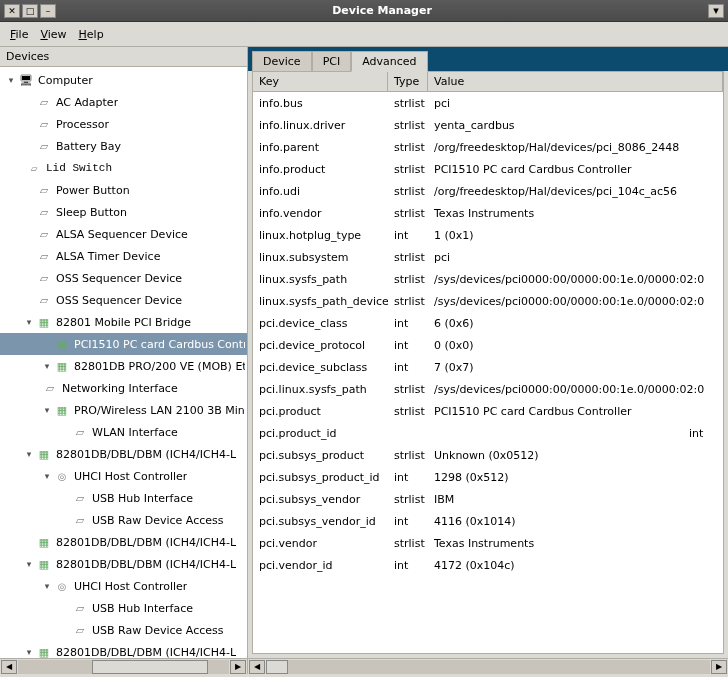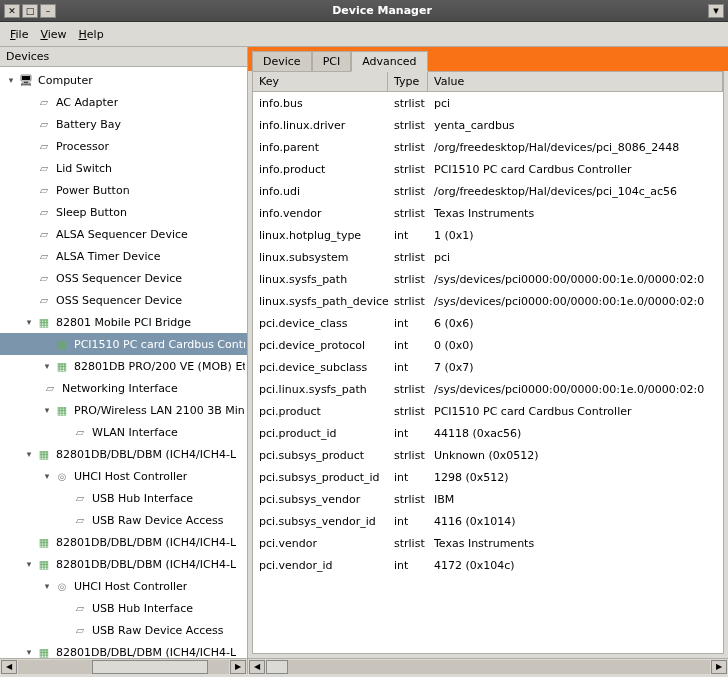--- a/index.html
+++ b/index.html
@@ -19,21 +19,21 @@
 .tree-row { display: flex; align-items: center; height: 22px; padding-right: 2px; white-space: nowrap; cursor: default; }
 .tree-row.selected { background: #7b96ac; color: #fff; }
 .tree-toggle { width: 14px; text-align: center; font-size: 9px; color: #555; flex-shrink: 0; }
 .tree-icon { width: 16px; height: 14px; margin-right: 4px; flex-shrink: 0; display: inline-flex; align-items: center; justify-content: center; }
 .tree-label { overflow: hidden; text-overflow: clip; }
 .icon-computer::before { content: "🖥"; font-size: 11px; }
 .icon-device::before { content: "▱"; font-size: 11px; color: #888; }
 .icon-chip::before { content: "▦"; font-size: 11px; color: #6a6; }
 .icon-usb::before { content: "◎"; font-size: 10px; color: #888; }
 .right-panel { flex: 1; display: flex; flex-direction: column; background: #dcdad5; }
-.tabs { display: flex; padding: 4px 4px 0 4px; background: #f97316; }
+.tabs { display: flex; padding: 4px 4px 0 4px; background: #0c4a6e; }
 .tab { padding: 3px 10px; border: 1px solid #b0ada5; border-bottom: none; background: #d0ccc4; margin-right: 0; cursor: default; position: relative; }
 .tab.active { background: #dcdad5; z-index: 2; border-bottom: 1px solid #dcdad5; margin-bottom: -1px; }
 .tab-content { flex: 1; border: 1px solid #b0ada5; margin: 0 4px 4px 4px; background: #fff; display: flex; flex-direction: column; }
 .table-header { display: flex; background: #dcdad5; border-bottom: 1px solid #b0ada5; }
 .table-header > div { padding: 3px 6px; border-right: 1px solid #b0ada5; }
 .col-key { width: 135px; flex-shrink: 0; }
 .col-type { width: 40px; flex-shrink: 0; }
 .col-value { flex: 1; }
 .table-body { flex: 1; overflow: auto; }
 .table-row { display: flex; height: 22px; align-items: center; justify-content: space-between; }
@@ -75,28 +75,28 @@
           <span class="tree-label">Computer</span>
         </div>
         <div class="tree-row" style="padding-left: 22px;">
           <span class="tree-toggle"></span>
           <span class="tree-icon icon-device"></span>
           <span class="tree-label">AC Adapter</span>
         </div>
         <div class="tree-row" style="padding-left: 22px;">
           <span class="tree-toggle"></span>
           <span class="tree-icon icon-device"></span>
+          <span class="tree-label">Processor</span>
+        </div>
+        <div class="tree-row" style="padding-left: 22px;">
+          <span class="tree-toggle"></span>
+          <span class="tree-icon icon-device"></span>
           <span class="tree-label">Battery Bay</span>
         </div>
-        <div class="tree-row" style="padding-left: 22px;">
-          <span class="tree-toggle"></span>
-          <span class="tree-icon icon-device"></span>
-          <span class="tree-label">Processor</span>
-        </div>
-        <div class="tree-row" style="padding-left: 22px;">
+        <div class="tree-row" style="padding-left: 12px; font-family: Liberation Mono, monospace;">
           <span class="tree-toggle"></span>
           <span class="tree-icon icon-device"></span>
           <span class="tree-label">Lid Switch</span>
         </div>
         <div class="tree-row" style="padding-left: 22px;">
           <span class="tree-toggle"></span>
           <span class="tree-icon icon-device"></span>
           <span class="tree-label">Power Button</span>
         </div>
         <div class="tree-row" style="padding-left: 22px;">
@@ -291,21 +291,20 @@
             <div class="col-value">/sys/devices/pci0000:00/0000:00:1e.0/0000:02:0</div>
           </div>
           <div class="table-row">
             <div class="col-key">pci.product</div>
             <div class="col-type">strlist</div>
             <div class="col-value">PCI1510 PC card Cardbus Controller</div>
           </div>
           <div class="table-row">
             <div class="col-key">pci.product_id</div>
             <div class="col-type">int</div>
-            <div class="col-value">44118 (0xac56)</div>
           </div>
           <div class="table-row">
             <div class="col-key">pci.subsys_product</div>
             <div class="col-type">strlist</div>
             <div class="col-value">Unknown (0x0512)</div>
           </div>
           <div class="table-row">
             <div class="col-key">pci.subsys_product_id</div>
             <div class="col-type">int</div>
             <div class="col-value">1298 (0x512)</div>

